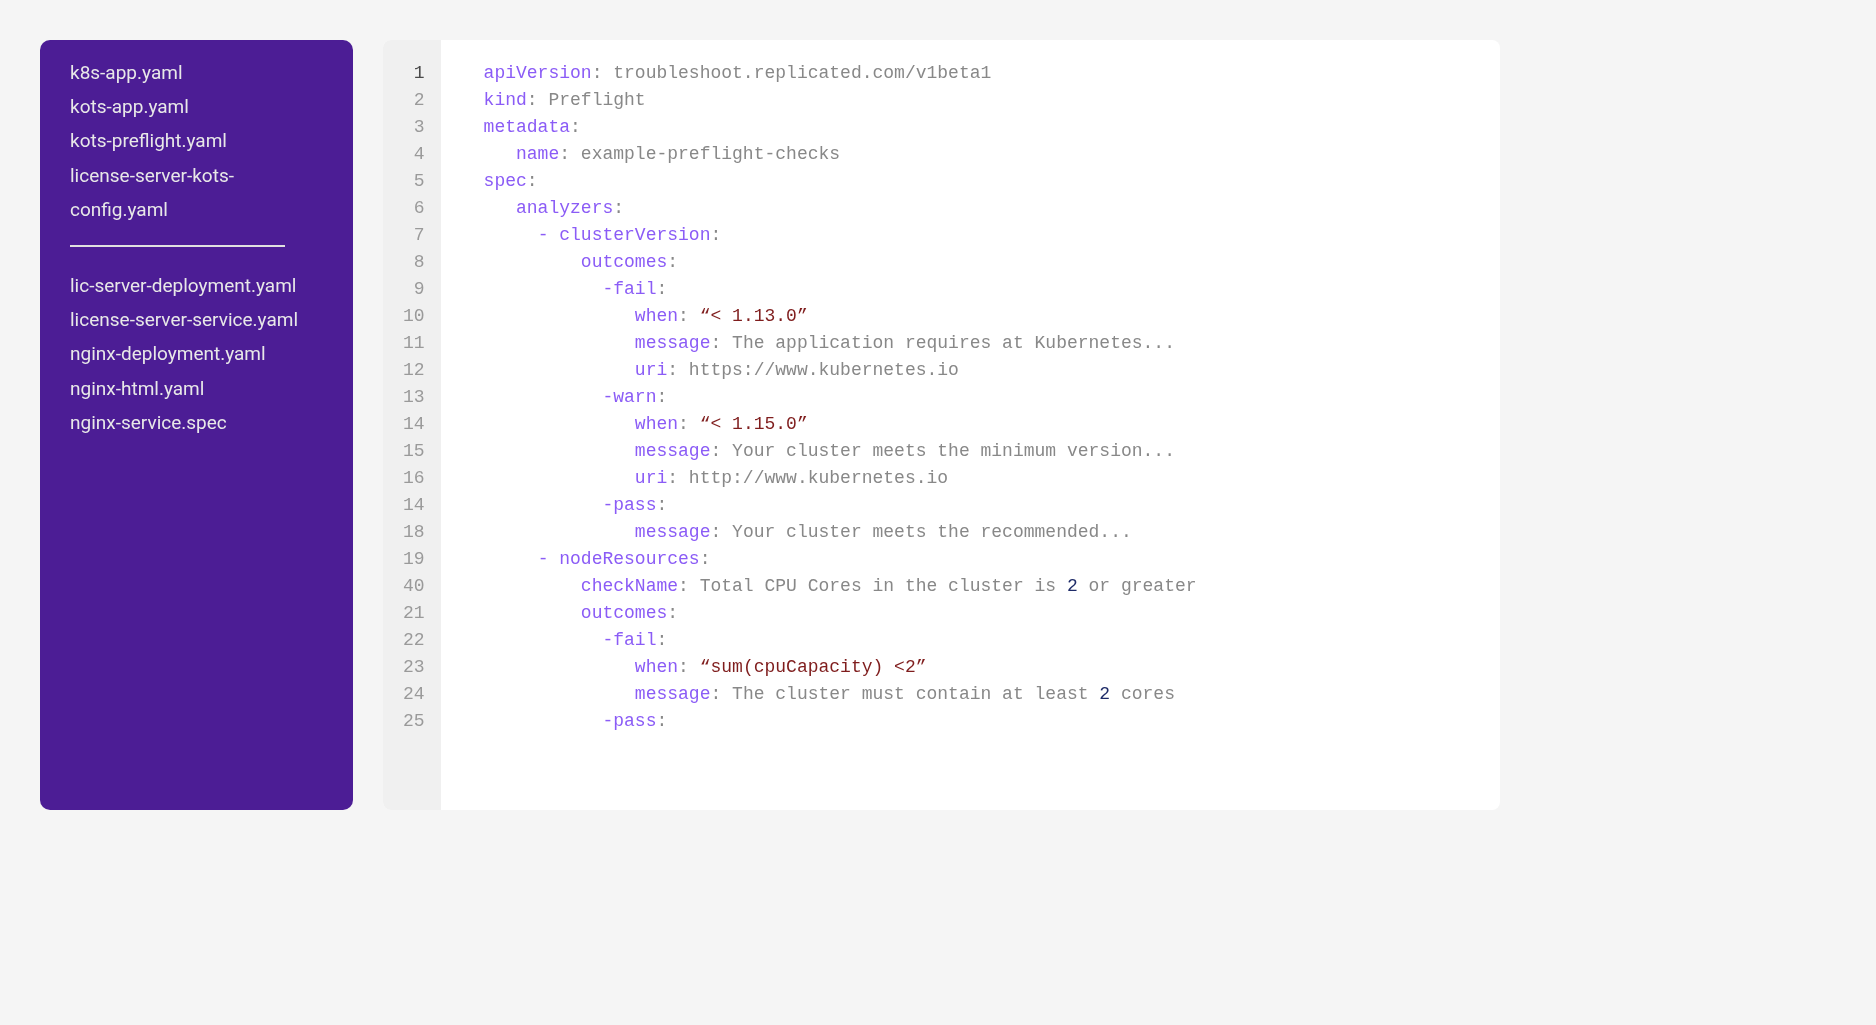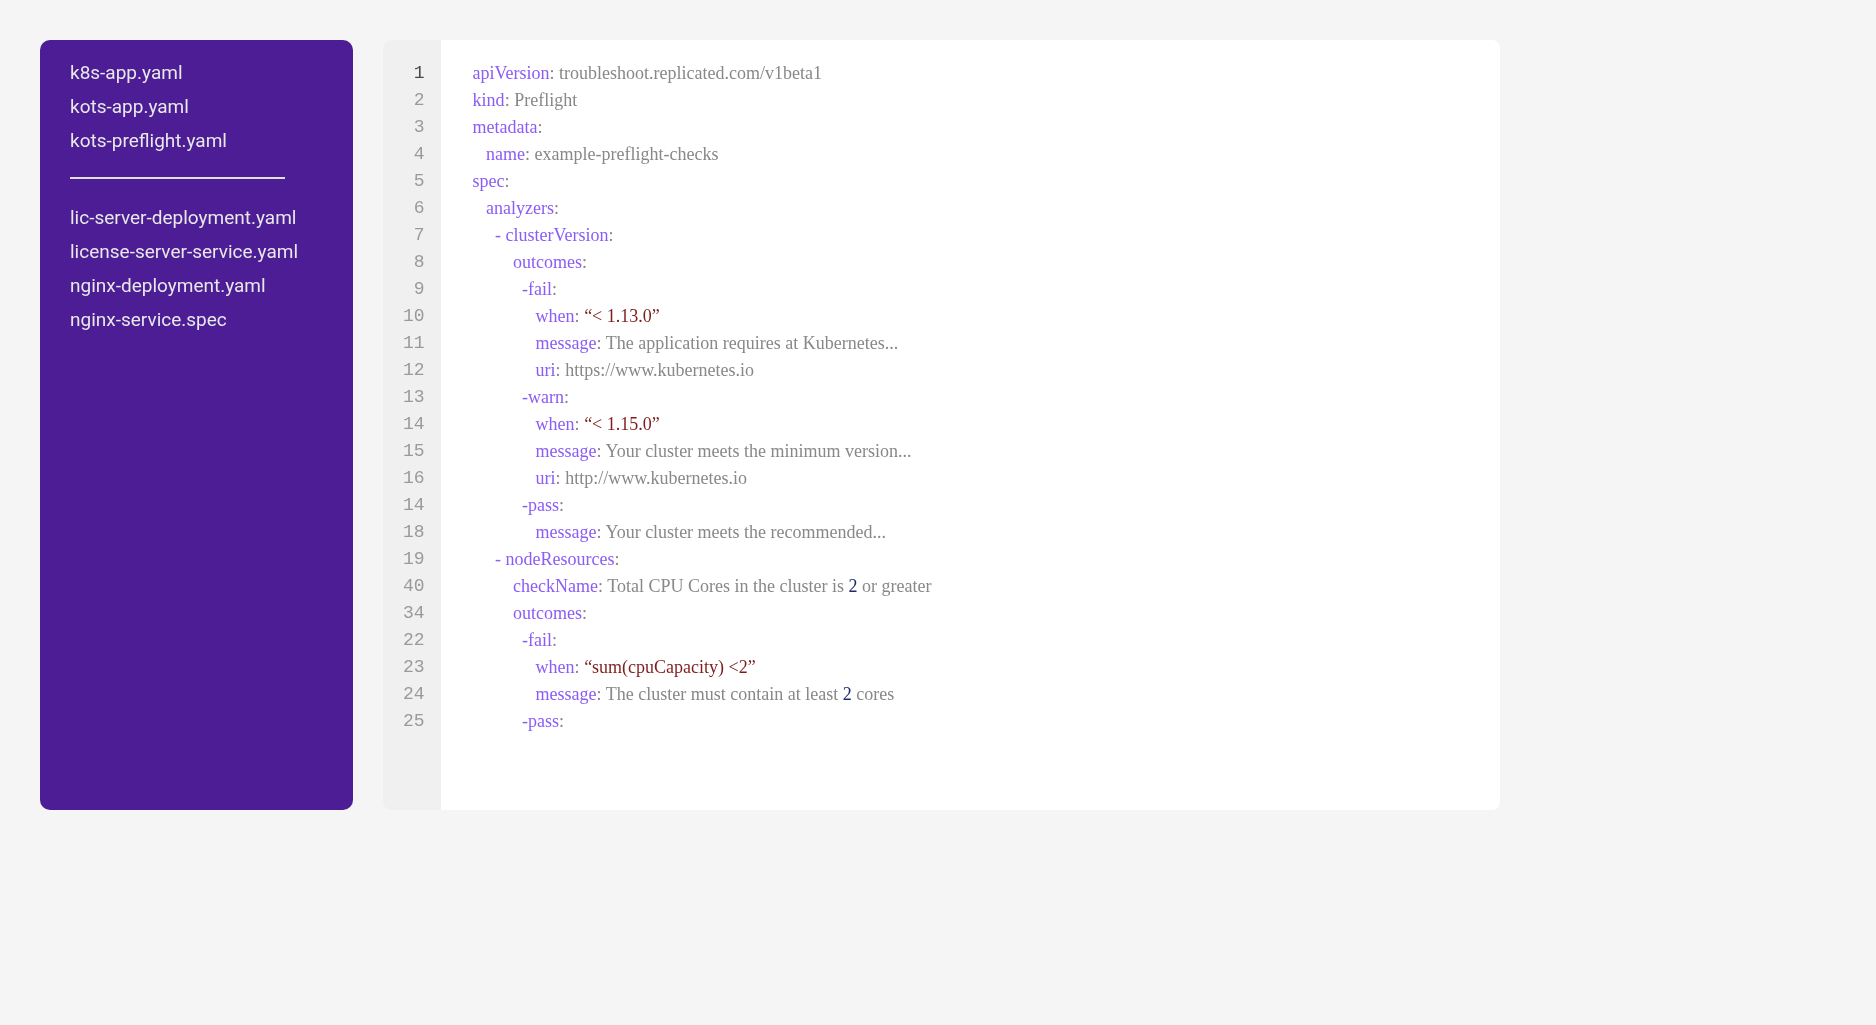--- a/index.html
+++ b/index.html
@@ -54,22 +54,22 @@
     line-height: 27px;
     user-select: none;
     min-width: 48px;
   }
   .gutter .current {
     color: #4a4a4a;
     font-weight: 500;
   }
   .code {
     flex: 1;
-    padding: 20px 20px 20px 32px;
-    font-family: Liberation Serif, serif;
+    padding: 20px 20px 20px 43px;
+    font-family: Liberation Mono, monospace;
     font-size: 18px;
     line-height: 27px;
     white-space: pre;
     overflow-x: auto;
   }
   .code-line { white-space: pre; }
   .tok-key    { color: #8b5cf6; }   
   .tok-val    { color: #888888; }   
   .tok-str    { color: #7f1d1d; }   
   .tok-num    { color: #1e2b68; }   
@@ -78,26 +78,28 @@
 </head>
 <body>
 
 <div class="container">
 
   <div class="sidebar">
     <div id="group1">
         <div class="file-item">k8s-app.yaml</div>
         <div class="file-item">kots-app.yaml</div>
         <div class="file-item">kots-preflight.yaml</div>
+        <div class="file-item">license-server-kots-config.yaml</div>
       </div>
     <hr class="sidebar-divider">
     <div id="group2">
         <div class="file-item">lic-server-deployment.yaml</div>
         <div class="file-item">license-server-service.yaml</div>
         <div class="file-item">nginx-deployment.yaml</div>
+        <div class="file-item">nginx-html.yaml</div>
         <div class="file-item">nginx-service.spec</div>
       </div>
   </div>
 
   <div class="editor">
     <div class="gutter" id="gutter">
         <div class="current">1</div>
         <div>2</div>
         <div>3</div>
         <div>4</div>
@@ -110,21 +112,21 @@
         <div>11</div>
         <div>12</div>
         <div>13</div>
         <div>14</div>
         <div>15</div>
         <div>16</div>
         <div>14</div>
         <div>18</div>
         <div>19</div>
         <div>40</div>
-        <div>34</div>
+        <div>21</div>
         <div>22</div>
         <div>23</div>
         <div>24</div>
         <div>25</div>
       </div>
     <div class="code" id="code"><div class="code-line"><span class="tok-key">apiVersion</span><span class="tok-punct">: </span><span class="tok-val">troubleshoot.replicated.com/v1beta1</span></div><div class="code-line"><span class="tok-key">kind</span><span class="tok-punct">: </span><span class="tok-val">Preflight</span></div><div class="code-line"><span class="tok-key">metadata</span><span class="tok-punct">:</span></div><div class="code-line"><span>   </span><span class="tok-key">name</span><span class="tok-punct">: </span><span class="tok-val">example-preflight-checks</span></div><div class="code-line"><span class="tok-key">spec</span><span class="tok-punct">:</span></div><div class="code-line"><span>   </span><span class="tok-key">analyzers</span><span class="tok-punct">:</span></div><div class="code-line"><span>     </span><span class="tok-key">- clusterVersion</span><span class="tok-punct">:</span></div><div class="code-line"><span>         </span><span class="tok-key">outcomes</span><span class="tok-punct">:</span></div><div class="code-line"><span>           </span><span class="tok-key">-fail</span><span class="tok-punct">:</span></div><div class="code-line"><span>              </span><span class="tok-key">when</span><span class="tok-punct">: </span><span class="tok-str">“&lt; 1.13.0”</span></div><div class="code-line"><span>              </span><span class="tok-key">message</span><span class="tok-punct">: </span><span class="tok-val">The application requires at Kubernetes...</span></div><div class="code-line"><span>              </span><span class="tok-key">uri</span><span class="tok-punct">: </span><span class="tok-val">https://www.kubernetes.io</span></div><div class="code-line"><span>           </span><span class="tok-key">-warn</span><span class="tok-punct">:</span></div><div class="code-line"><span>              </span><span class="tok-key">when</span><span class="tok-punct">: </span><span class="tok-str">“&lt; 1.15.0”</span></div><div class="code-line"><span>              </span><span class="tok-key">message</span><span class="tok-punct">: </span><span class="tok-val">Your cluster meets the minimum version...</span></div><div class="code-line"><span>              </span><span class="tok-key">uri</span><span class="tok-punct">: </span><span class="tok-val">http://www.kubernetes.io</span></div><div class="code-line"><span>           </span><span class="tok-key">-pass</span><span class="tok-punct">:</span></div><div class="code-line"><span>              </span><span class="tok-key">message</span><span class="tok-punct">: </span><span class="tok-val">Your cluster meets the recommended...</span></div><div class="code-line"><span>     </span><span class="tok-key">- nodeResources</span><span class="tok-punct">:</span></div><div class="code-line"><span>         </span><span class="tok-key">checkName</span><span class="tok-punct">: </span><span class="tok-val">Total CPU Cores in the cluster is </span><span class="tok-num">2</span><span class="tok-val"> or greater</span></div><div class="code-line"><span>         </span><span class="tok-key">outcomes</span><span class="tok-punct">:</span></div><div class="code-line"><span>           </span><span class="tok-key">-fail</span><span class="tok-punct">:</span></div><div class="code-line"><span>              </span><span class="tok-key">when</span><span class="tok-punct">: </span><span class="tok-str">“sum(cpuCapacity) &lt;2”</span></div><div class="code-line"><span>              </span><span class="tok-key">message</span><span class="tok-punct">: </span><span class="tok-val">The cluster must contain at least </span><span class="tok-num">2</span><span class="tok-val"> cores</span></div><div class="code-line"><span>           </span><span class="tok-key">-pass</span><span class="tok-punct">:</span></div></div>
   </div>
 
 </div>
 

